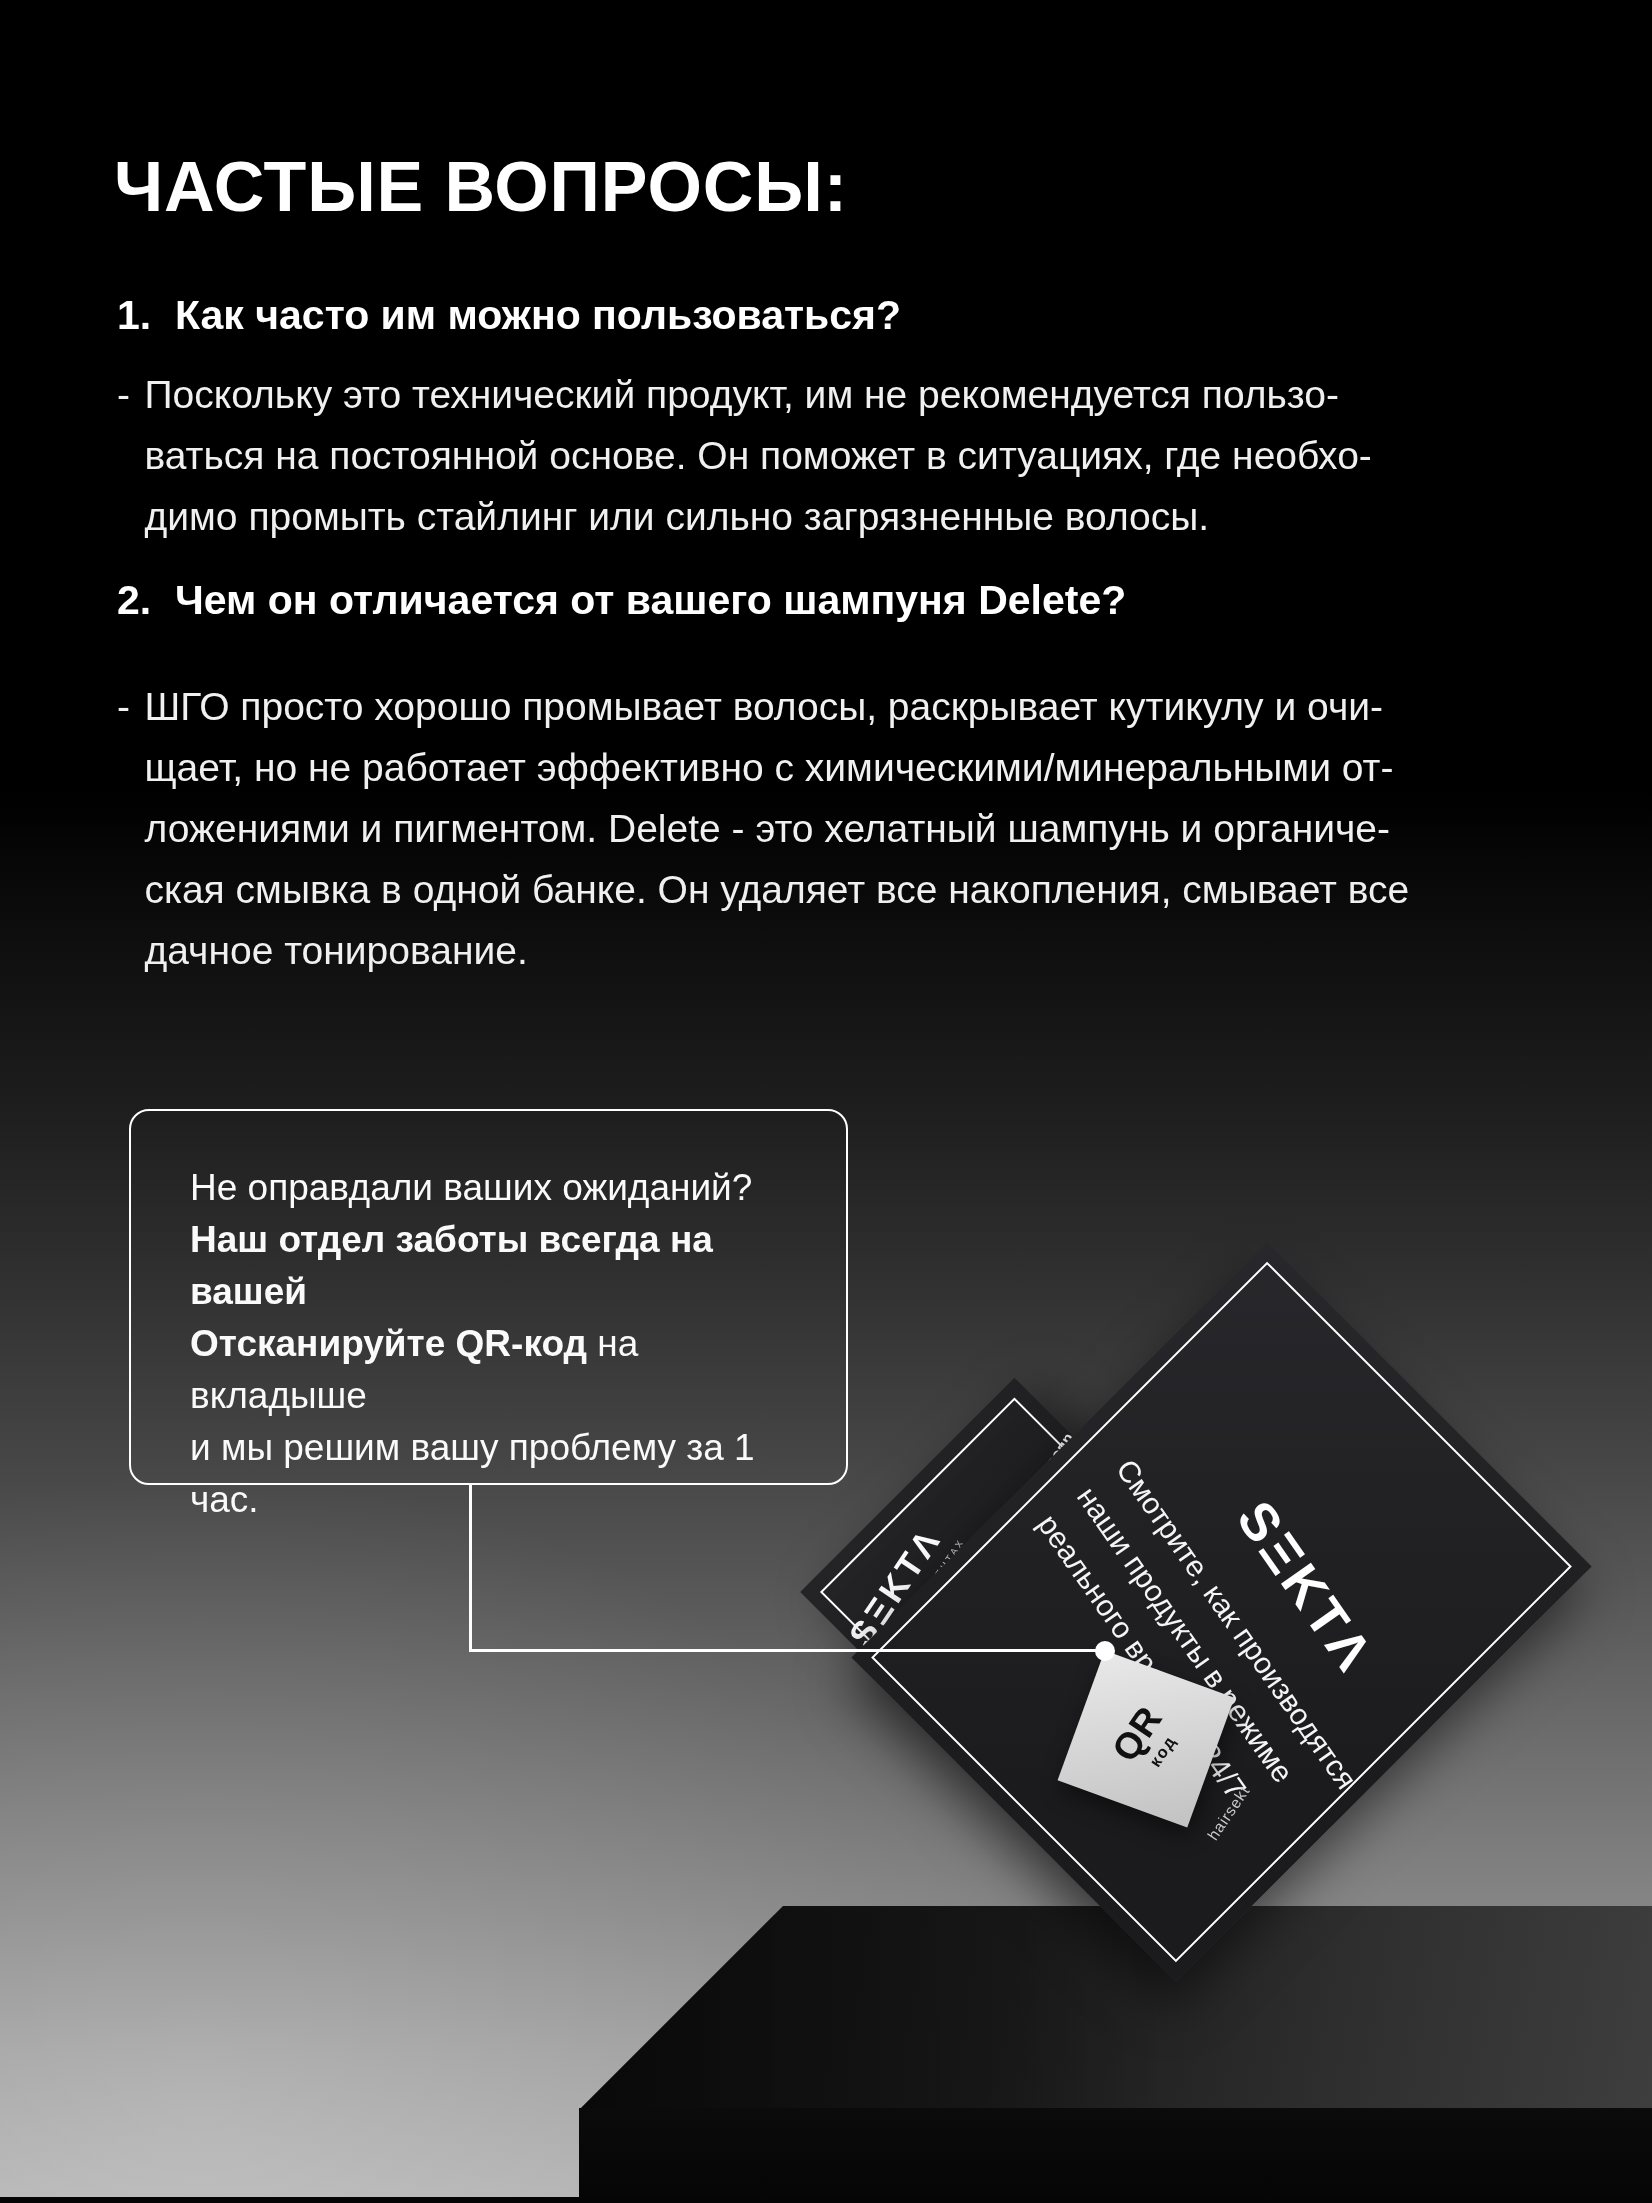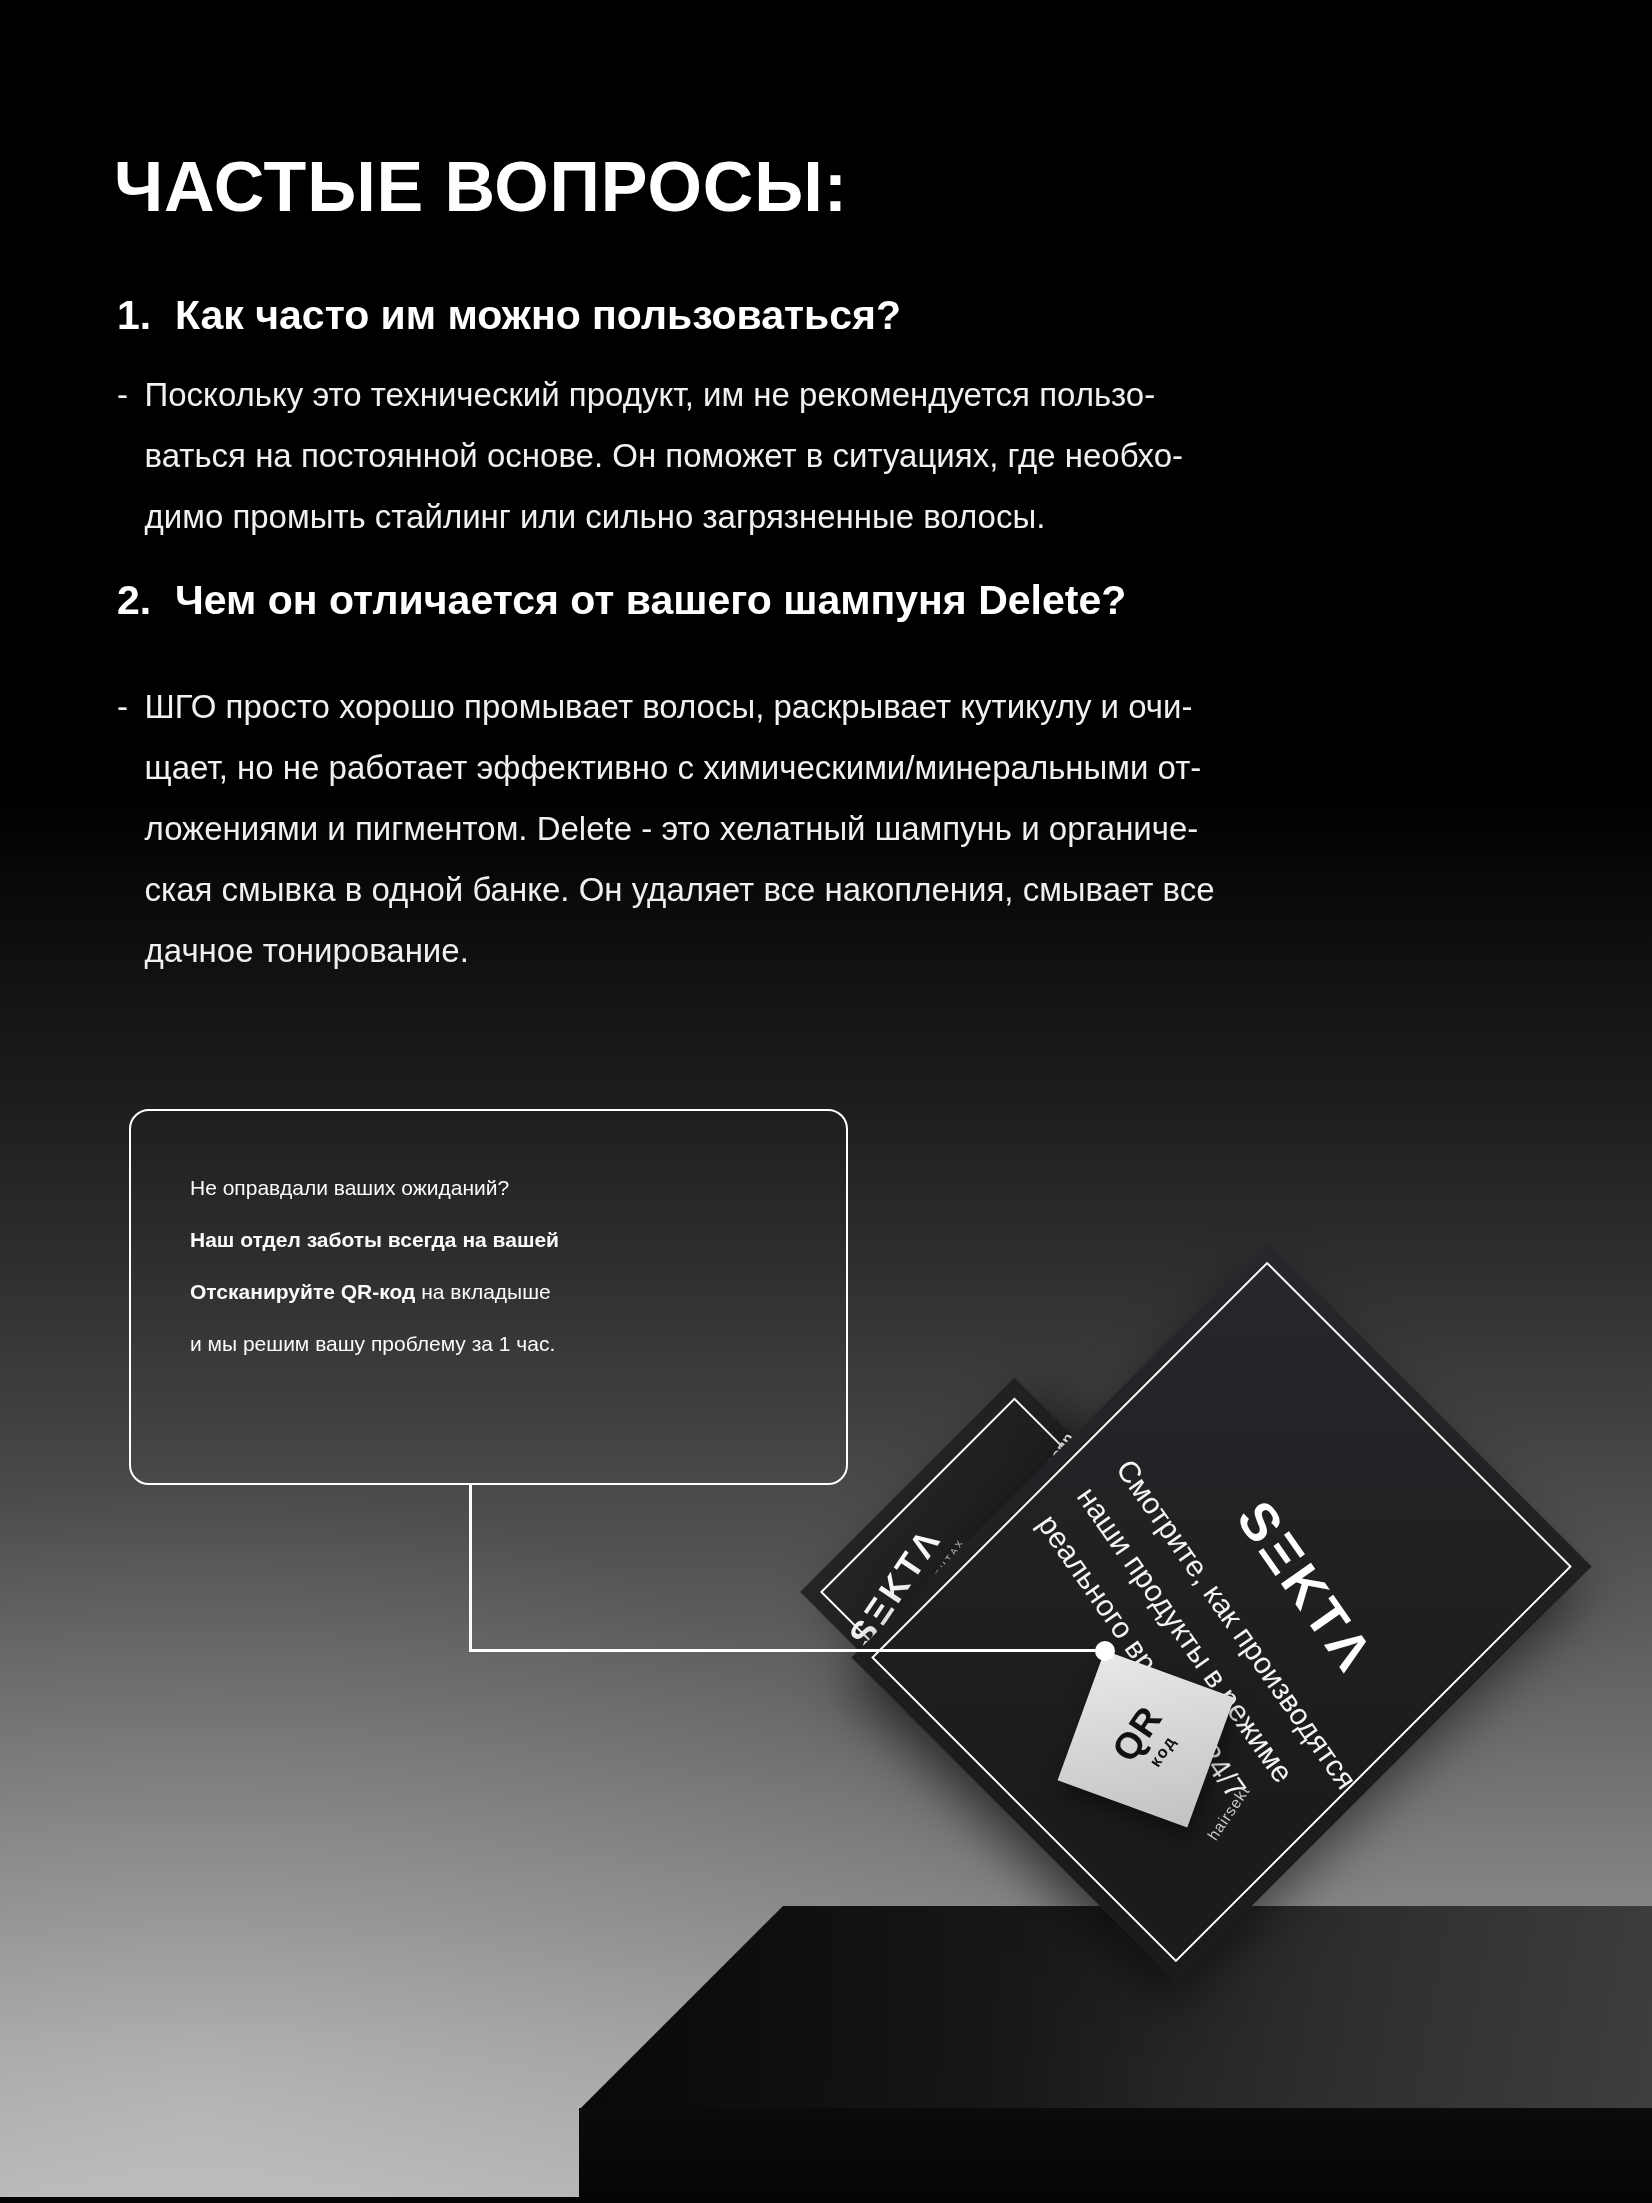--- a/index.html
+++ b/index.html
@@ -18,32 +18,32 @@
     left:114px;top:147px;width:1286px;
     font-size:70px;font-weight:700;letter-spacing:0.9px;color:#ffffff;
   }
   .faq-q{
     left:117px;width:1433px;
     font-size:41px;font-weight:700;color:#ffffff;display:flex;
   }
   .faq-q .q-num{width:58px;flex:0 0 auto;}
   .faq-body{
     left:117px;width:1451px;
-    font-size:33px;line-height:61px;color:#f0f0f0;font-weight:400;
+    font-size:39px;line-height:61px;color:#f0f0f0;font-weight:400;
   }
   .faq-body .ln{padding-left:27.5px;}
   .faq-body .ln.first{padding-left:0;}
   .faq-body .dash{display:inline-block;width:27.5px;}
 
   
   .callout{
     left:129px;top:1109px;width:719px;height:376px;box-sizing:border-box;
     border:2.8px solid #ffffff;border-radius:20px;
     padding:51px 37px 0 59px;
-    font-size:21px;line-height:52px;color:#fafafa;
+    font-size:37px;line-height:52px;color:#fafafa;
   }
   .callout .b{font-weight:700;}
 
   
   .conn-v{left:469px;top:1485px;width:2.8px;height:166px;background:#ffffff;z-index:60;}
   .conn-h{left:469px;top:1649px;width:637px;height:2.8px;background:#ffffff;z-index:60;}
   .conn-dot{left:1095px;top:1641px;width:20px;height:20px;border-radius:50%;background:#ffffff;z-index:61;}
 
   
   .card{box-sizing:border-box;box-shadow:13px 24px 51px rgba(0,0,0,0.5);}

